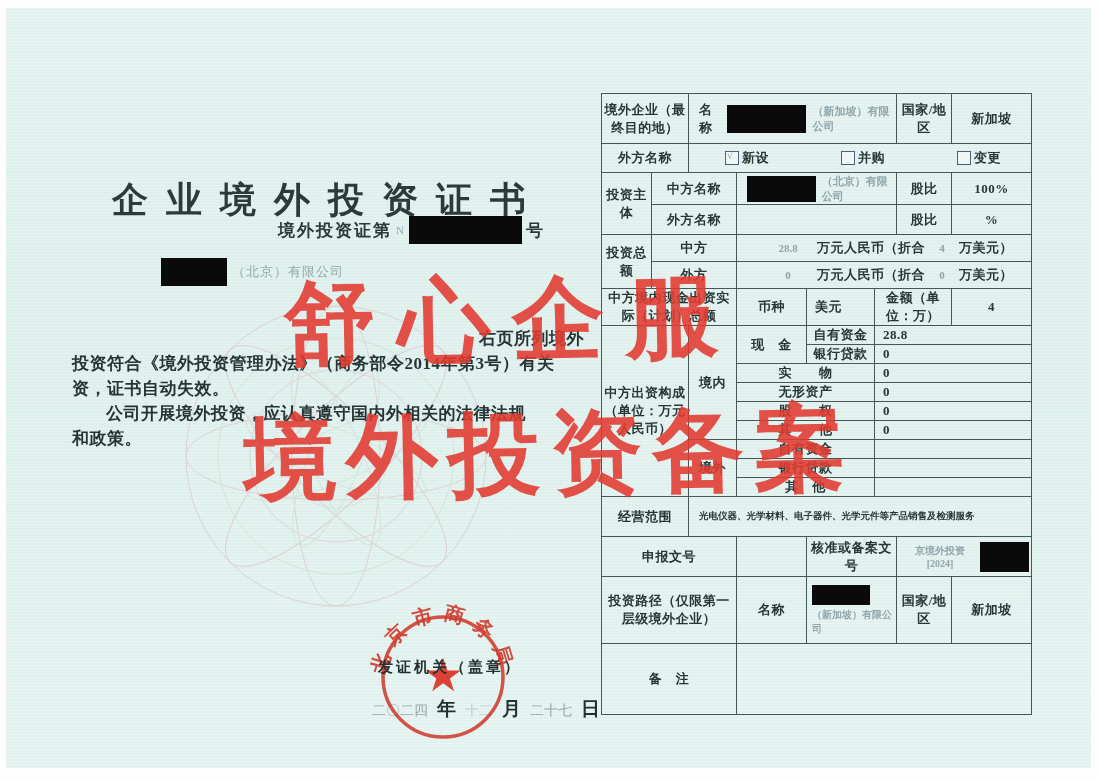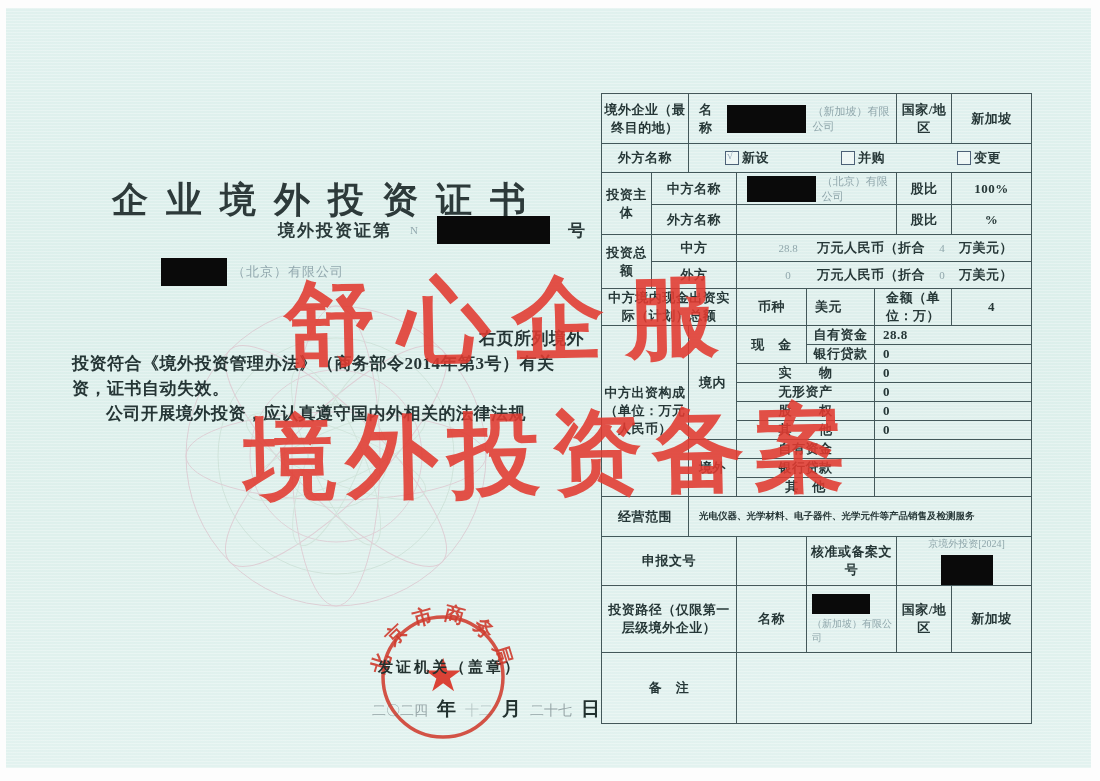--- a/index.html
+++ b/index.html
@@ -8,21 +8,21 @@
   .scan{position:absolute;left:6px;top:8px;right:9px;bottom:13px;
         background:
           repeating-linear-gradient(180deg, rgba(255,255,255,.28) 0 1px, rgba(0,0,0,0) 1px 3px),
           linear-gradient(180deg,#e0f1ee 0%,#dcefeb 40%,#def0ec 70%,#e2f2ef 100%);
         overflow:hidden;}
   
   .left-page{position:absolute;left:0;top:0;width:592px;height:100%;}
   .ornament{position:absolute;left:150px;top:258px;z-index:0;opacity:.55;}
   .title{position:absolute;left:104px;top:166px;margin:2px;z-index:1;
          font-size:36px;font-weight:700;letter-spacing:18px;color:#2d3a3a;white-space:nowrap;}
-  .cert-line{position:absolute;left:272px;top:208px;z-index:1;display:flex;align-items:center;gap:18px;
+  .cert-line{position:absolute;left:272px;top:208px;z-index:1;display:flex;align-items:center;gap:4px;
              font-size:17px;font-weight:700;color:#2b3a3a;letter-spacing:2px;white-space:nowrap;}
   .faint{color:#92a8ae;font-weight:400;letter-spacing:1px;}
   .cert-line .faint{font-size:11px;}
   .redact{display:inline-block;background:#0a0a0a;vertical-align:middle;}
   .company-line{position:absolute;left:155px;top:250px;z-index:1;display:flex;align-items:center;gap:5px;
                 font-size:13px;white-space:nowrap;}
   .body-text{position:absolute;left:66px;top:318px;width:512px;z-index:1;
              font-size:17px;line-height:25px;font-weight:600;color:#253535;letter-spacing:.5px;}
   .body-text .r{text-align:right;}
   .body-text .ind{padding-left:34px;}
@@ -39,36 +39,36 @@
   .wm1{left:278px;top:250px;font-size:92px;letter-spacing:22px;}
   .wm2{left:238px;top:384px;font-size:92px;letter-spacing:10px;}
   
   .form-wrap{position:absolute;left:595px;top:85px;z-index:1;}
   table.form{border-collapse:collapse;table-layout:fixed;width:430px;background:rgba(255,255,255,.06);}
   table.form td{border:1px solid #44585a;padding:0 2px;text-align:center;vertical-align:middle;
                 font-size:13px;color:#263737;font-weight:600;letter-spacing:.5px;overflow:hidden;}
   .h50{height:50px}.h29{height:29px}.h32{height:32px}.h30{height:30px}.h27{height:27px}
   .h36{height:36px}.h19{height:19px}.h40{height:40px}.h67{height:67px}.h71{height:71px}
   td.val{color:#8fa6ab;font-weight:400;font-size:11px;letter-spacing:0;}
-  span.val{color:#8fa6ab;font-weight:400;font-size:11px;letter-spacing:0;}
+  span.val{color:#8fa6ab;font-weight:700;font-size:11px;letter-spacing:0;}
   td.small{font-size:12.5px;letter-spacing:0;}
   .cell-left{text-align:left !important;}
   .inline{display:flex;align-items:center;gap:6px;padding-left:8px;}
   .opts{display:flex;justify-content:space-between;align-items:center;padding:0 28px 0 34px;}
   .opt{display:flex;align-items:center;gap:3px;font-size:13px;}
   .cb{display:inline-block;width:12px;height:12px;border:1px solid #4c6177;background:rgba(255,255,255,.4);
       position:relative;}
   .cb i{position:absolute;left:1px;top:-3px;font-style:normal;font-size:11px;color:#8ba0b4;}
   .amt-cell{text-align:left !important;padding-left:22px !important;}
   .amt-cell .amt{display:inline-block;width:58px;text-align:center;}
   .amt-cell .usd{display:inline-block;width:34px;text-align:center;}
   .left-pad{text-align:left !important;padding-left:8px !important;}
   .scope-val{font-size:9.5px !important;letter-spacing:0 !important;text-align:left !important;
              padding-left:10px !important;color:#94a9af;font-weight:400;}
-  .approval-cell{display:flex;align-items:center;gap:4px;padding-left:5px;flex-direction:column;}
+  .approval-cell{display:flex;align-items:center;gap:4px;padding-left:5px;}
   .approval-cell .val{font-size:10px;}
   .comp-lbl{font-size:12.5px;letter-spacing:0;margin-left:24px;}
 </style>
 </head>
 <body>
 
 <div class="photo">
   <div class="scan">
 
     <div class="left-page">
@@ -106,20 +106,21 @@
       <div class="company-line">
         <span class="redact" style="width:66px;height:28px;"></span>
         <span class="faint">（北京）有限公司</span>
       </div>
 
       <div class="body-text">
         <div class="r">右页所列境外</div>
         <div>投资符合《境外投资管理办法》（商务部令2014年第3号）有关</div>
         <div>资，证书自动失效。</div>
         <div class="ind">公司开展境外投资，应认真遵守国内外相关的法律法规</div>
+        <div>和政策。</div>
       </div>
 
       <svg class="seal" width="162" height="152" viewBox="0 0 162 152">
         <circle cx="80" cy="76" r="60" fill="none" stroke="#cf3b2e" stroke-width="3.5" opacity="0.88"></circle>
         <path id="sealArc" d="M 28 100 A 57 57 0 1 1 132 100" fill="none"></path>
         <text font-size="20" font-weight="700" fill="#cf3b2e" opacity="0.9" letter-spacing="9" font-family="Liberation Serif,serif">
           <textPath href="#sealArc" startOffset="50%" text-anchor="middle">北京市商务局</textPath>
         </text>
         <text x="80" y="90" font-size="46" fill="#da3427" opacity="0.92" text-anchor="middle">★</text>
       </svg>

